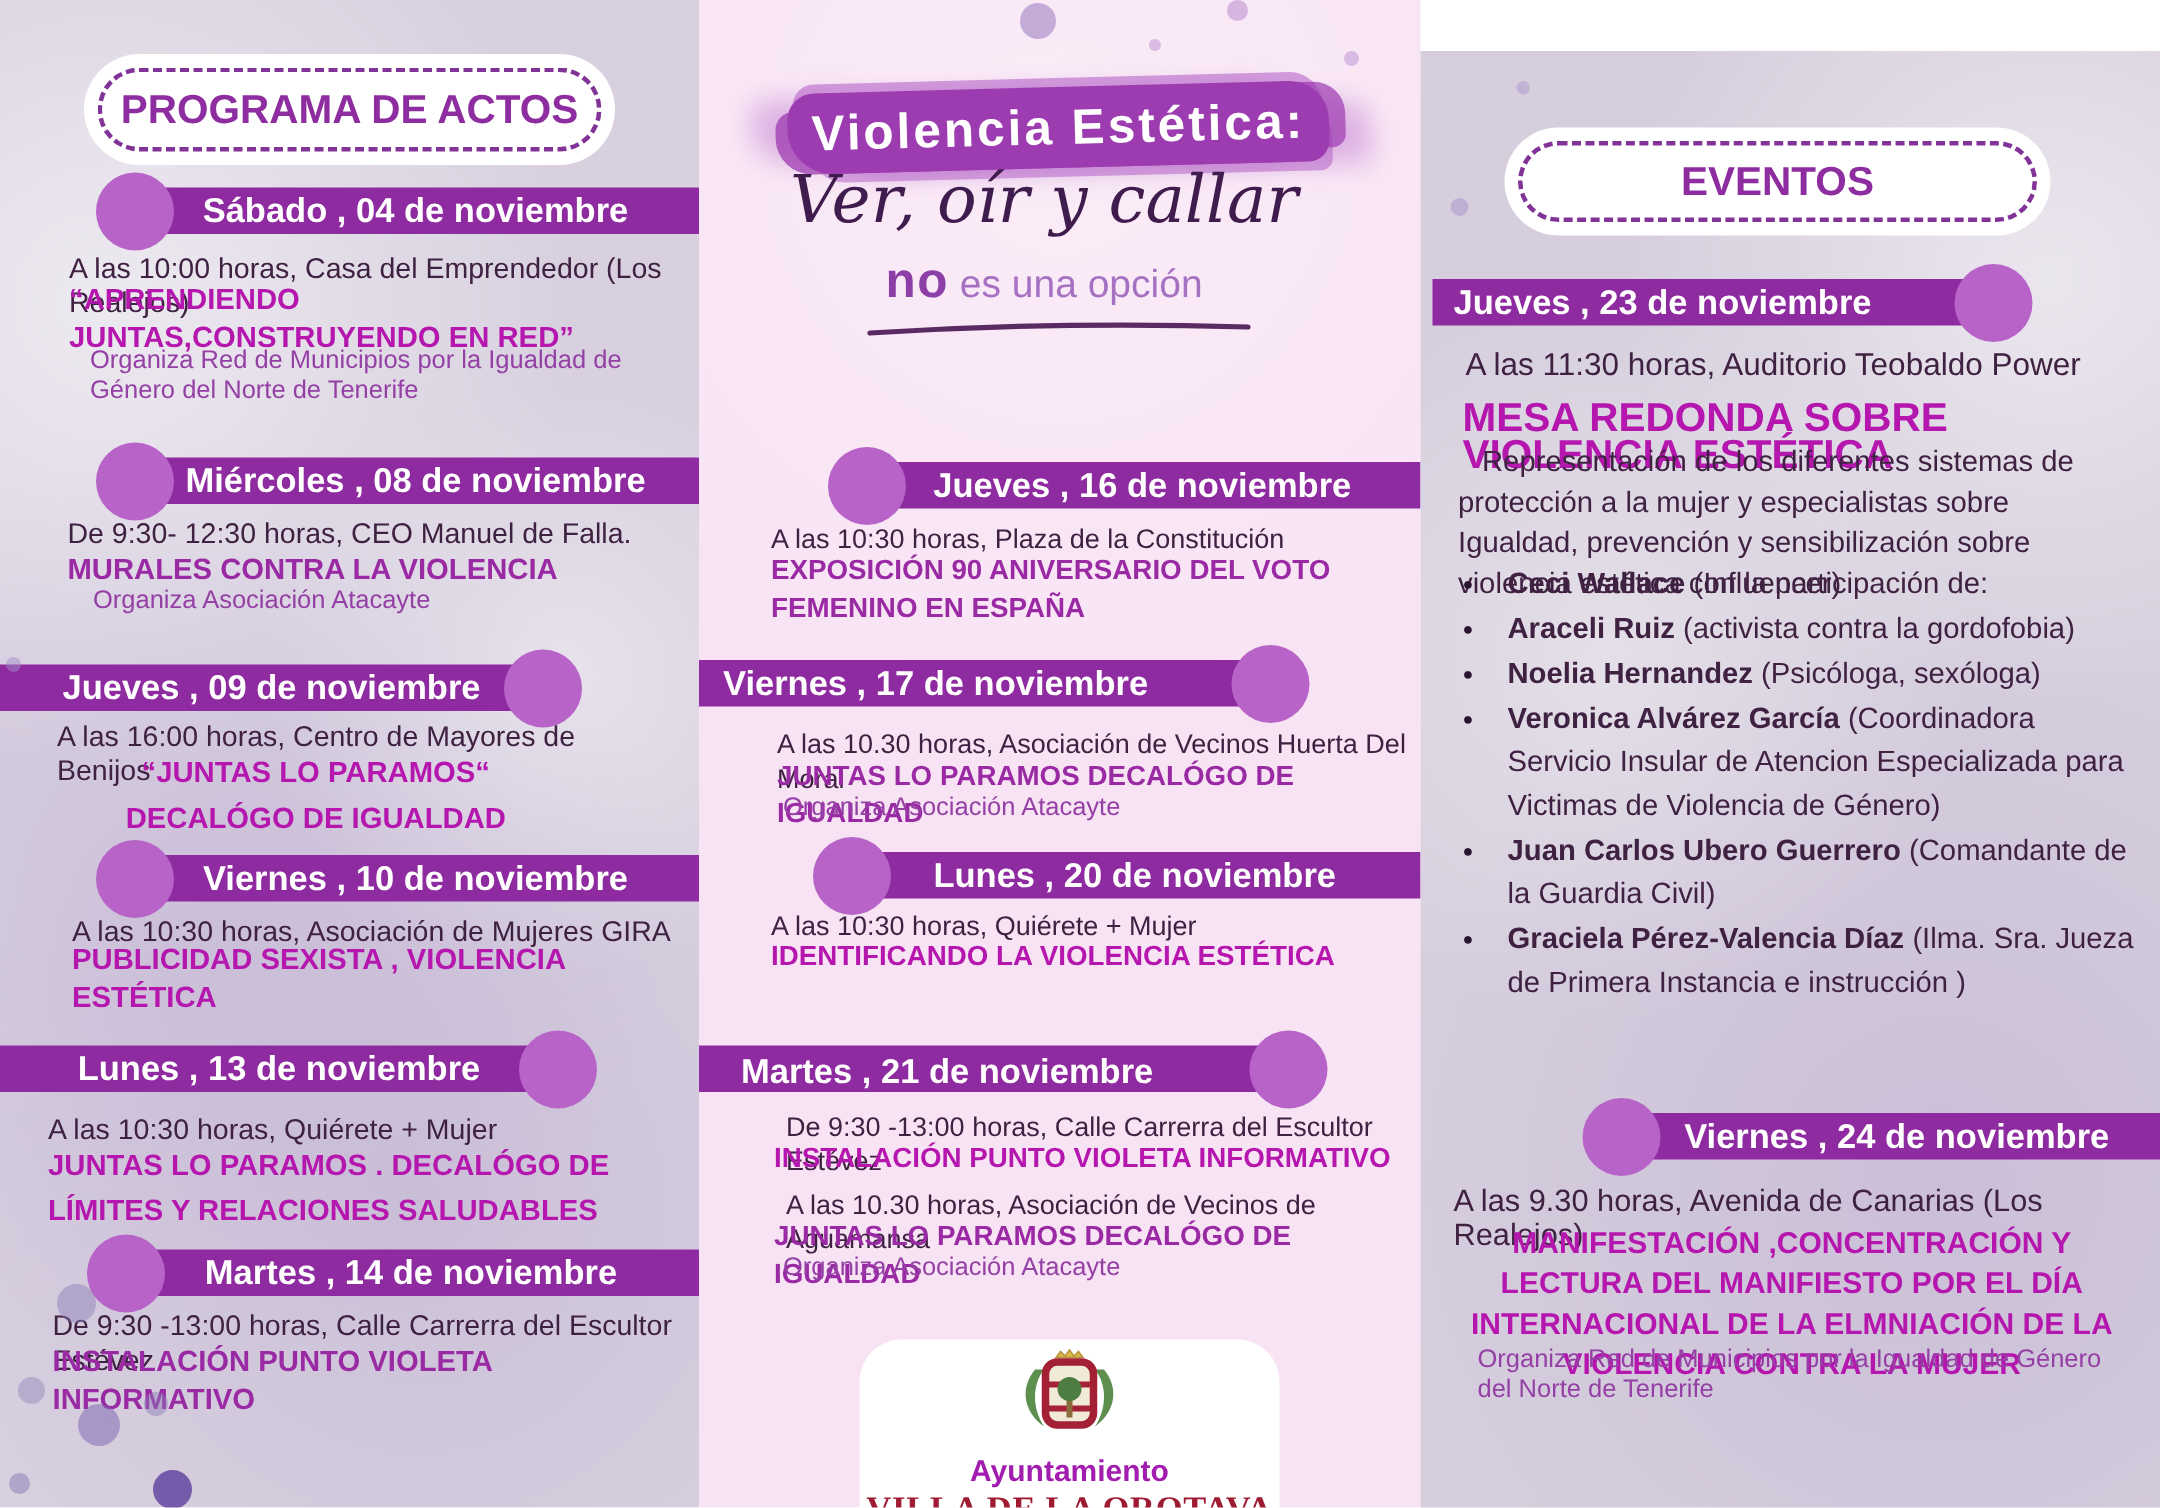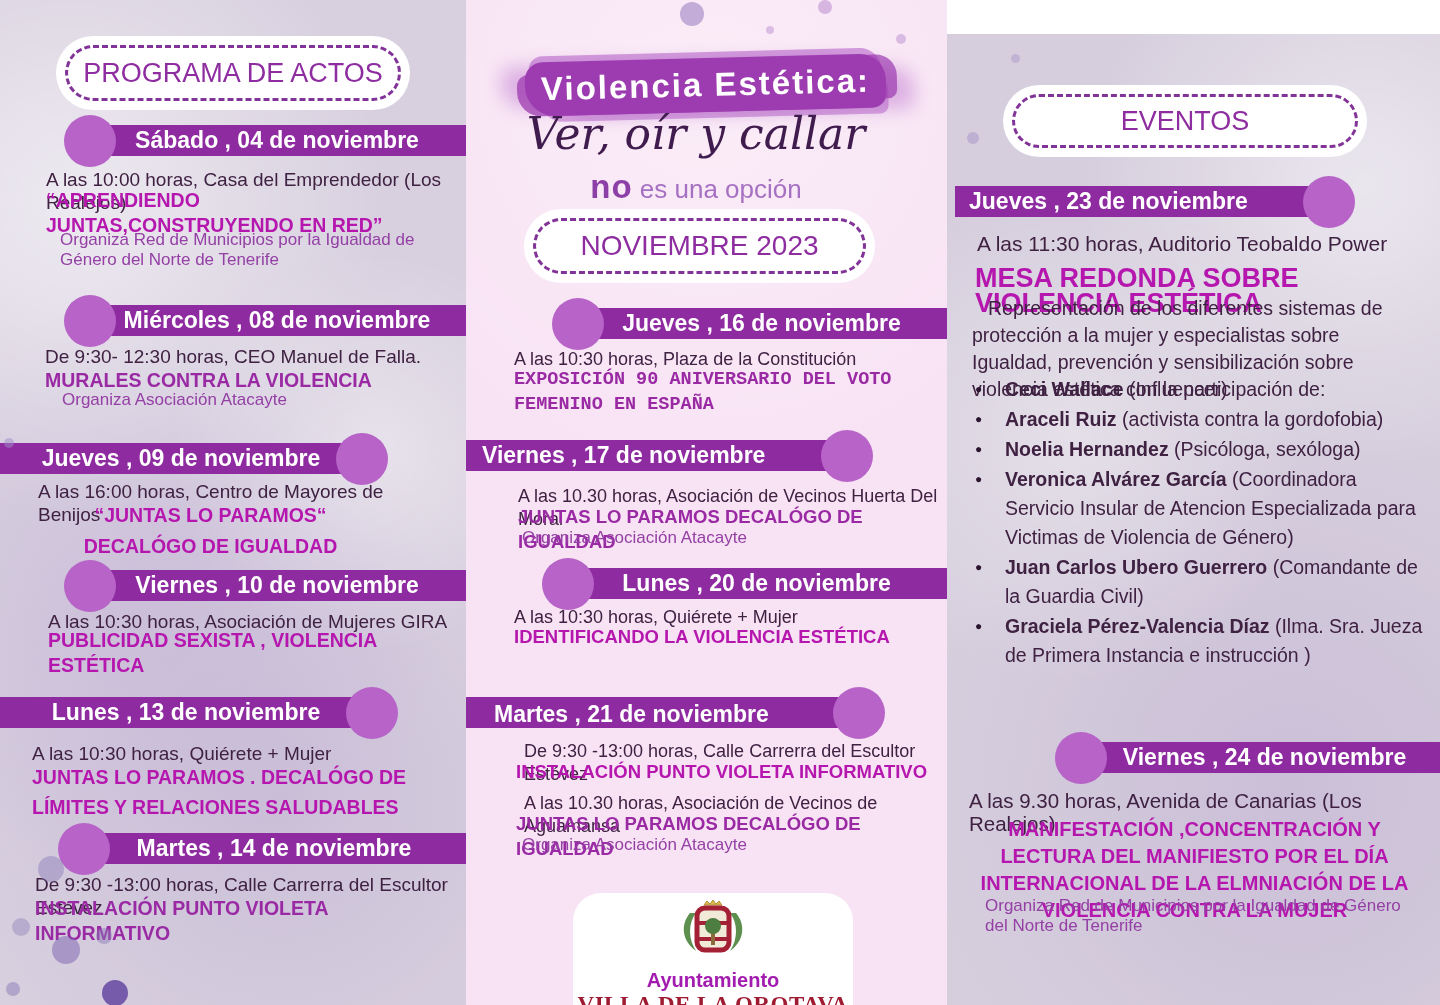--- a/index.html
+++ b/index.html
@@ -20,21 +20,21 @@
       #f8e3f4;}
   .panel-right{left:947px;width:493px;
     background:
       radial-gradient(circle at 85% 15%, rgba(255,255,255,.5), transparent 30%),
       radial-gradient(circle at 25% 40%, rgba(255,255,255,.35), transparent 35%),
       radial-gradient(circle at 70% 75%, rgba(173,152,200,.28), transparent 45%),
       #d6cedd; margin-top: 34px;}
   
   .pill{position:absolute;background:#fff;border:3px dashed #823397;border-radius:30px;
         box-shadow:0 0 0 9px #fff;display:flex;align-items:center;justify-content:center;
-        color:#8e2da0;font-weight:normal;}
+        color:#8e2da0;font-weight:bold;}
   
   .datebar{position:absolute;height:31px;background:#8f2ba0;display:flex;align-items:center;
            justify-content:center;color:#fff;font-weight:bold;font-size:23px;}
   .datebar .circ{position:absolute;width:52px;height:52px;border-radius:50%;background:#b763c8;top:50%;transform:translateY(-50%);}
   .circ.cl{left:-24px;} .circ.cr{right:-26px;}
   
   .tline{position:absolute;color:#3f2142;font-size:19px;line-height:23px;}
   .etitle{position:absolute;color:#b517ae;font-weight:bold;font-size:19.5px;line-height:25px;}
   .etitle.purple{color:#9a2aa4;}
   .organiza{position:absolute;color:#9440a5;font-size:17px;line-height:20px;}
@@ -141,30 +141,27 @@
       <span class="splash-bg">Violencia Estética:</span>
     </div>
     <div class="script-line">Ver, oír y callar</div>
     <div class="no-line">
       <b>no</b><span> es  una opción</span>
     </div>
     <svg class="swoosh" width="260" height="16" viewBox="0 0 260 16">
       <path d="M4 10 Q 130 2 256 6" stroke="#5a2a63" stroke-width="3.5" fill="none" stroke-linecap="round"></path>
     </svg>
 
-    <div class="pill" style="left:67px;top:218px;width:327px;height:50px;font-size:28px;">
-      <span>NOVIEMBRE 2023</span>
-    </div>
 
     <div class="datebar" style="top:308px;left:110px;right:0;">
       <span class="circ cl"></span>
       <span>Jueves , 16 de noviembre</span>
     </div>
     <div class="tline" style="left:48px;top:348px;width:400px;font-size:18px;">A las 10:30 horas, Plaza de la Constitución</div>
-    <div class="etitle purple" style="left:48px;top:367px;width:390px;font-size:18.5px;font-family:Liberation Mono, monospace;">EXPOSICIÓN 90 ANIVERSARIO DEL VOTO FEMENINO EN ESPAÑA</div>
+    <div class="etitle purple" style="left:48px;top:367px;width:390px;font-size:18.5px;">EXPOSICIÓN 90 ANIVERSARIO DEL VOTO FEMENINO EN ESPAÑA</div>
 
     <div class="datebar" style="top:440px;left:0;width:365px;justify-content:flex-start;padding-left:16px;">
       <span class="circ cr"></span>
       <span>Viernes , 17 de noviembre</span>
     </div>
     <div class="tline" style="left:52px;top:485px;width:420px;font-size:18px;">A las 10.30 horas, Asociación de Vecinos Huerta Del Moral</div>
     <div class="etitle purple" style="left:52px;top:504px;width:420px;font-size:18.5px;">JUNTAS LO PARAMOS DECALÓGO DE IGUALDAD</div>
     <div class="organiza" style="left:56px;top:528px;width:400px;">Organiza Asociación Atacayte</div>
 
     <div class="datebar" style="top:568px;left:100px;right:0;">

